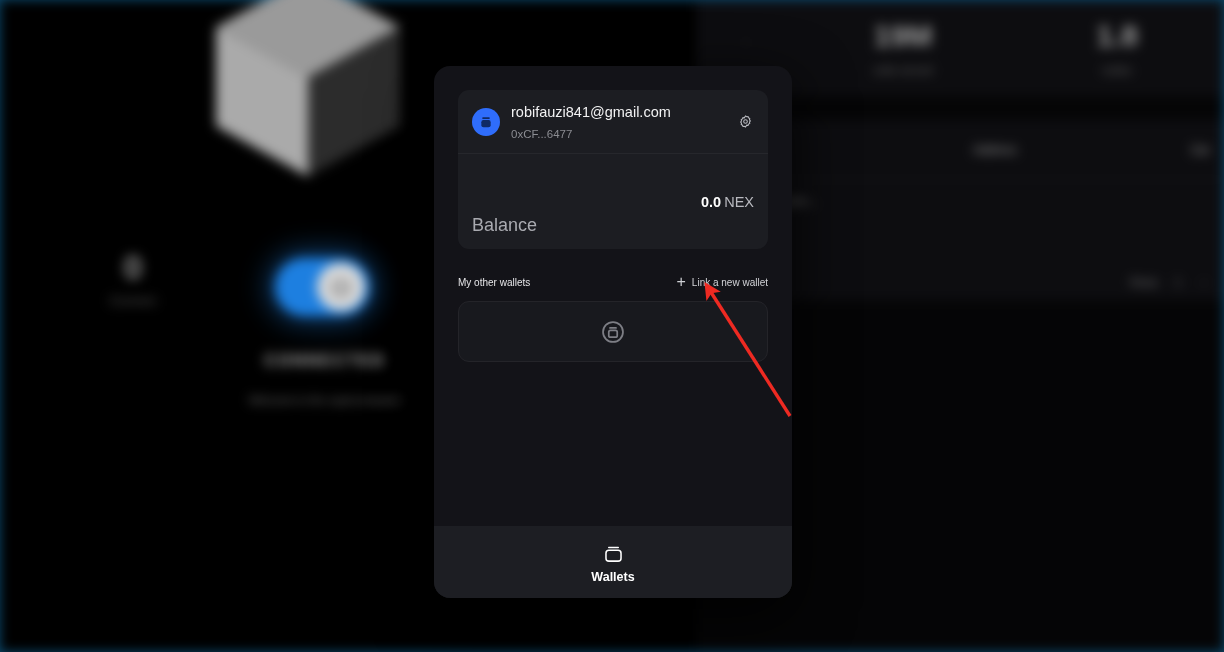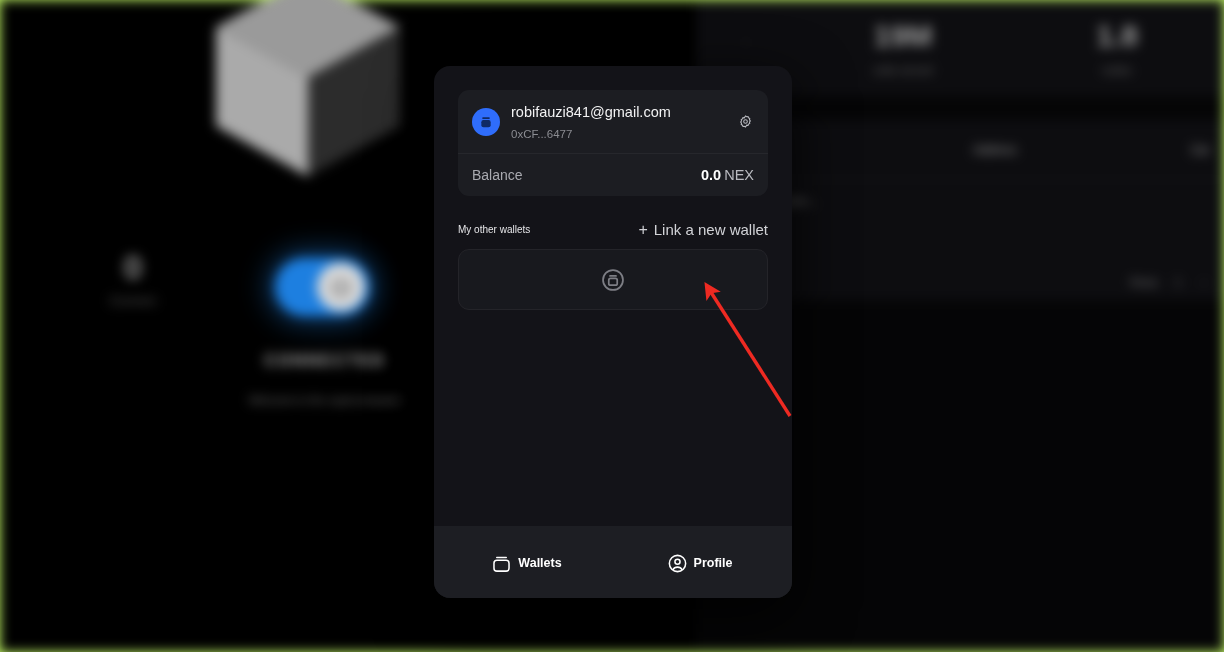--- a/index.html
+++ b/index.html
@@ -3,21 +3,21 @@
 <meta charset="utf-8">
 <title>Wallet Modal</title>
 <style>
   * { margin:0; padding:0; box-sizing:border-box; }
   html,body {
     width:1224px; height:652px;
     background:#000000;
     font-family:"Liberation Sans", sans-serif;
     overflow:hidden;
   }
-  #root { position:relative; width:1224px; height:652px; background:#bef264; }
+  #root { position:relative; width:1224px; height:652px; background:#0c4a6e; }
 
   
   .bg-layer {
     position:absolute; inset:0;
     filter: blur(6px);
     -webkit-filter: blur(6px);
   }
   .bg-left {
     position:absolute; left:0; top:0; width:696px; height:652px;
     background:#000;
@@ -136,21 +136,21 @@
     flex:0 0 18px; width:18px; height:18px;
     display:flex; align-items:center; justify-content:center;
     cursor:pointer; margin-left:4px;
   }
   .gear-btn svg { width:15px; height:15px; display:block; }
 
   .acct-bal {
     display:flex; align-items:center; justify-content:space-between;
     padding:13px 14px;
   }
-  .bal-lbl { font-size:14px; color:#a9aab0; }
+  .bal-lbl { font-size:18px; color:#a9aab0;margin-top:48px; }
   .bal-val { font-size:14.5px; color:#ffffff; font-weight:700; }
   .bal-val .unit { color:#b9bac0; font-weight:400; margin-left:3px; }
 
   .send-btn {
     margin-top:12px;
     height:34px; width:100%;
     background:#1c1d22;
     border:1px solid #2a2b31;
     border-radius:9px;
     display:flex; align-items:center; justify-content:center; gap:9px;
@@ -163,42 +163,42 @@
   .others-head {
     margin-top:25px;
     display:flex; align-items:center; justify-content:space-between;
   }
   .others-title { font-size:10px; color:#e6e6e8; }
   .link-new {
     display:flex; align-items:center; gap:6px;
     cursor:pointer;
   }
   .link-new .plus { font-size:16px; color:#cfd0d4; line-height:1; }
-  .link-new .lbl { font-size:15px; color:#d2d3d7; }
+  .link-new .lbl { font-size:10px; color:#d2d3d7; }
 
   .empty-card {
     margin-top:11px;
     background:#18191e;
     border:1px solid #242429;
     border-radius:11px;
     padding:17px 10px 16px 10px;
     text-align:center;
   }
   .empty-card .ico { display:flex; justify-content:center; }
   .empty-card .ico svg { width:26px; height:26px; }
   .empty-card .txt { margin-top:10px; font-size:12.5px; color:#b6b7bc; }
 
   .nav {
     flex:0 0 72px;
     background:#1d1e23;
     display:flex; align-items:center;
     padding:0 6px;
   }
   .nav-item {
-    flex:1; display:flex; flex-direction:row;
+    flex:1; display:flex; flex-direction:column;
     align-items:center; justify-content:center; gap:6px;
     cursor:pointer; padding-top:2px;
   }
   .nav-item svg { width:21px; height:21px; display:block; }
   .nav-item .lbl { font-size:12.5px; font-weight:700; color:#ffffff; }
 
   
   .arrow-layer { position:absolute; inset:0; z-index:40; pointer-events:none; }
 </style>
 </head>
@@ -327,28 +327,20 @@
     <div class="nav">
 
       <div class="nav-item">
         <svg viewBox="0 0 24 24" fill="none" stroke="#ffffff" stroke-width="1.75" stroke-linecap="round">
           <rect x="3.4" y="8.3" width="17.2" height="12.4" rx="3.4"></rect>
           <path d="M6.6 5.1 H17.4"></path>
         </svg>
         <span class="lbl">Wallets</span>
       </div>
 
-      <div class="nav-item">
-        <svg viewBox="0 0 24 24" fill="none" stroke="#ffffff" stroke-width="1.75">
-          <circle cx="12" cy="12" r="9.3"></circle>
-          <circle cx="12" cy="10" r="2.9"></circle>
-          <path d="M6.6 19.3 a6.2 6.2 0 0 1 10.8 0"></path>
-        </svg>
-        <span class="lbl">Profile</span>
-      </div>
 
 
     </div>
   </div>
 
   <div class="arrow-layer">
     <svg width="1224" height="652" viewBox="0 0 1224 652">
       <defs>
         <marker id="ah" markerWidth="5" markerHeight="5" refX="3.6" refY="2.5" orient="auto" markerUnits="strokeWidth">
           <path d="M0,0 L5,2.5 L0,5 L1.1,2.5 Z" fill="#ee2a22"></path>

